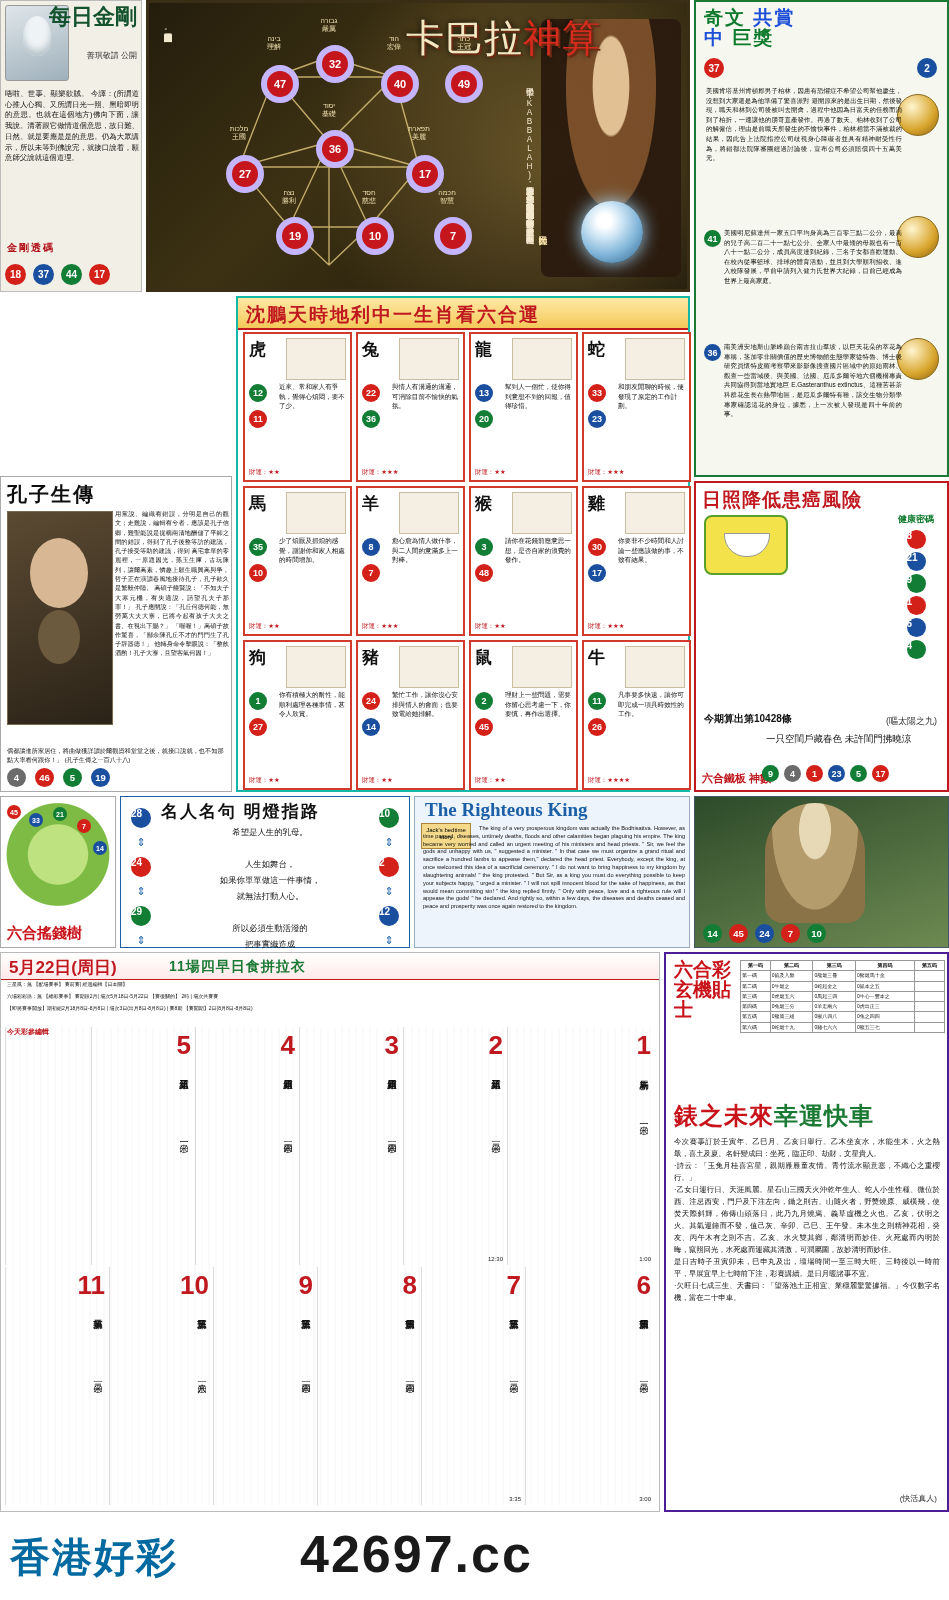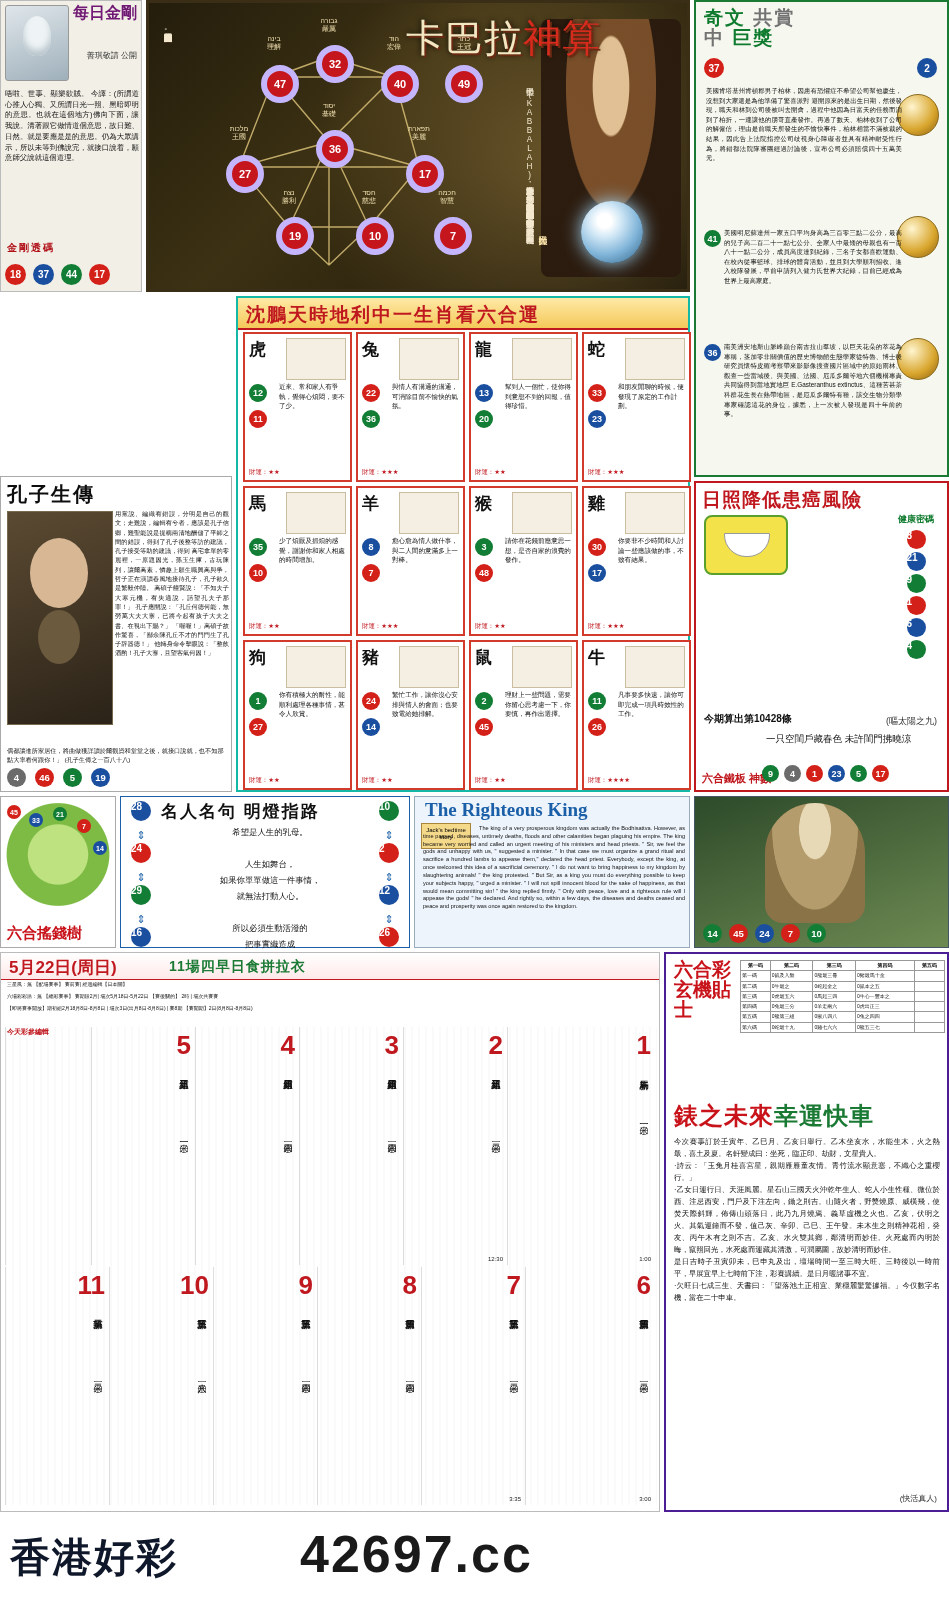--- a/index.html
+++ b/index.html
@@ -10,21 +10,21 @@
   .vert{writing-mode:vertical-rl;text-orientation:upright;}
   .ball{display:inline-flex;align-items:center;justify-content:center;border-radius:50%;color:#fff;font-weight:bold;}
   .b-red{background:#d32018;}
   .b-blue{background:#1a4fa0;}
   .b-green{background:#127d34;}
   .b-gray{background:#6b6b6b;}
   
   #daily{left:0;top:0;width:142px;height:292px;background:#f2efe6;border:1px solid #bbb;}
   #daily .buddha{position:absolute;left:4px;top:4px;width:62px;height:74px;background:linear-gradient(160deg,#dfe6ea,#9fb0bb);border:1px solid #999;border-radius:3px;}
   #daily .buddha:after{content:"";position:absolute;left:17px;top:10px;width:28px;height:40px;border-radius:50% 50% 45% 45%;background:#eef3f5;box-shadow:inset 0 -6px 6px #b9c6cd;}
-  #daily .title{position:absolute;right:4px;top:4px;font-size:16px;font-weight:bold;color:#701a75;line-height:1.05;text-align:right;}
+  #daily .title{position:absolute;right:4px;top:4px;font-size:22px;font-weight:bold;color:#14532d;line-height:1.05;text-align:right;}
   #daily .sub{position:absolute;right:4px;top:50px;font-size:8px;color:#333;text-align:right;line-height:1.2;}
   #daily .body{position:absolute;left:4px;top:88px;width:134px;font-size:7.4px;line-height:1.45;color:#111;text-align:justify;}
   #daily .lotto-label{position:absolute;left:6px;bottom:36px;font-size:10px;font-weight:bold;color:#b1121a;letter-spacing:2px;}
   #daily .balls{position:absolute;left:4px;bottom:6px;display:flex;gap:7px;}
   #daily .balls .ball{width:21px;height:21px;font-size:10px;}
   
   #kabbalah{left:146px;top:0;width:544px;height:292px;background:#0d0b06;border:3px solid #3a2f16;overflow:hidden;}
   #kabbalah .bg{position:absolute;inset:0;background:
      radial-gradient(circle at 75% 55%,rgba(210,170,90,.35),transparent 55%),
      linear-gradient(135deg,#241d0c 0%,#3c3113 40%,#1a1508 100%);}
@@ -36,21 +36,21 @@
   #kabbalah svg{position:absolute;left:0;top:0;}
   #kabbalah .coltext{position:absolute;font-size:8.2px;color:#f4e9cf;line-height:1.35;}
   #kabbalah .lady{position:absolute;right:6px;top:16px;width:140px;height:258px;
      background:radial-gradient(ellipse at 50% 26%,#e8c79a 0 18%,#7b4f2a 19% 45%,#2a1a0e 46% 100%);
      border-radius:8px;opacity:.95;}
   #kabbalah .orb{position:absolute;right:44px;bottom:26px;width:62px;height:62px;border-radius:50%;
      background:radial-gradient(circle at 38% 32%,#fff 0 12%,#cfe6f5 30%,#7fb4d8 60%,#2b5f84 100%);box-shadow:0 0 18px #9fd4f5;}
   
   #qiwen{left:694px;top:0;width:255px;height:477px;background:#f6f8ef;border:2px solid #1a7a34;}
   #qiwen .t{position:absolute;left:8px;top:6px;font-size:19px;font-weight:bold;color:#0e7a2d;line-height:1.05;letter-spacing:2px;}
-  #qiwen .t .r{color:#737373;}
+  #qiwen .t .r{color:#1d4ed8;}
   #qiwen .n1{position:absolute;left:8px;top:56px;}
   #qiwen .n2{position:absolute;right:10px;top:56px;}
   #qiwen .ball{width:20px;height:20px;font-size:10px;}
   #qiwen .para{position:absolute;left:10px;font-size:6.4px;line-height:1.5;color:#111;text-align:justify;width:196px;}
   #qiwen .medal{position:absolute;right:8px;width:40px;height:40px;border-radius:50%;background:radial-gradient(circle at 35% 30%,#fff5cf,#d8a52c 60%,#8a5d12);border:1px solid #8a6a1c;}
   #qiwen .bn{position:absolute;left:8px;width:17px;height:17px;font-size:9px;}
   
   #zodiacpuzzle{left:0;top:296px;width:232px;height:176px;background:#fff;border:1px solid #bbb;overflow:hidden;}
   #zodiacpuzzle .pz{position:absolute;inset:0;background:
      repeating-linear-gradient(45deg,#efe7d8 0 14px,#e2d6c0 14px 28px),
@@ -97,21 +97,21 @@
   #tree .canvas{position:absolute;inset:2px;background:radial-gradient(circle at 50% 38%,#bde27f 0 28%,#7dbb45 29% 48%,#fff 49%);}
   #tree .t{position:absolute;left:6px;bottom:6px;font-size:15px;font-weight:bold;color:#c8131b;line-height:1.05;}
   #tree .ball{position:absolute;width:14px;height:14px;font-size:7px;}
   
   #saying{left:120px;top:796px;width:290px;height:152px;background:#fff;border:1px solid #1a5fa8;}
   #saying .t{position:absolute;left:40px;top:3px;font-size:17px;font-weight:bold;color:#111;letter-spacing:2px;}
   #saying .lines{position:absolute;left:74px;top:28px;width:150px;font-size:8.4px;line-height:1.9;text-align:center;color:#111;}
   #saying .lcol,#saying .rcol{position:absolute;top:3px;width:28px;}
   #saying .lcol{left:6px;}
   #saying .rcol{right:6px;}
-  #saying .ball{width:20px;height:20px;font-size:10px;display:block;margin:1px auto 8px;}
+  #saying .ball{width:20px;height:20px;font-size:10px;display:block;margin:8px auto 8px;}
   #saying .arrow{font-size:11px;color:#1a5fa8;text-align:center;}
   
   #king{left:414px;top:796px;width:276px;height:152px;background:#eef4fb;border:1px solid #9ab;}
   #king .t{position:absolute;left:10px;top:2px;font-size:19px;font-weight:bold;color:#1a5fa8;font-family:"Liberation Serif",serif;}
   #king .p{position:absolute;left:8px;top:28px;width:262px;font-size:5.6px;line-height:1.4;color:#111;text-align:justify;}
   #king .stamp{position:absolute;left:6px;top:26px;width:50px;height:26px;background:#f5d98a;border:1px solid #a8853a;font-size:6px;text-align:center;line-height:1.2;padding-top:3px;box-sizing:border-box;}
   
   #buddha2{left:694px;top:796px;width:255px;height:152px;background:linear-gradient(160deg,#2d4a2a,#6d8a52);border:1px solid #456;}
   #buddha2 .figure{position:absolute;left:70px;top:6px;width:100px;height:120px;background:radial-gradient(ellipse at 50% 22%,#e7d9b5 0 22%,#b49c6c 23% 60%,#8a7347 61%);border-radius:50px 50px 18px 18px;}
   #buddha2 .balls{position:absolute;left:8px;bottom:4px;display:flex;gap:7px;}
@@ -130,21 +130,21 @@
   
   #tips{left:664px;top:952px;width:285px;height:560px;background:#fff;border:2px solid #4c1d95;}
   #tips .hd{position:absolute;left:8px;top:6px;width:60px;font-size:19px;font-weight:bold;color:#c8131b;line-height:1.05;}
   #tips .tbl{position:absolute;left:74px;top:6px;width:205px;font-size:5px;line-height:1.45;color:#111;}
   #tips .t2{position:absolute;left:8px;top:146px;font-size:24px;font-weight:bold;color:#c8131b;letter-spacing:1px;}
   #tips .t2 .g{color:#1a7a34;}
   #tips .body{position:absolute;left:8px;top:182px;width:266px;font-size:7.4px;line-height:1.62;color:#111;text-align:justify;}
   #tips .sig{position:absolute;right:10px;bottom:6px;font-size:8px;color:#333;}
   
   #footer{left:0;top:1516px;width:949px;height:84px;background:#fff;}
-  #footer .cn{position:absolute;left:10px;top:14px;font-size:40px;font-weight:bold;color:#0f172a;letter-spacing:2px;}
+  #footer .cn{position:absolute;left:10px;top:14px;font-size:40px;font-weight:bold;color:#0369a1;letter-spacing:2px;}
   #footer .url{position:absolute;left:300px;top:8px;font-size:52px;font-weight:bold;color:#1a1a1a;letter-spacing:2px;}
   
 </style>
 </head>
 <body>
 
 <div class="page">
 
   <div class="blk" id="daily">
     <div class="buddha"></div>

